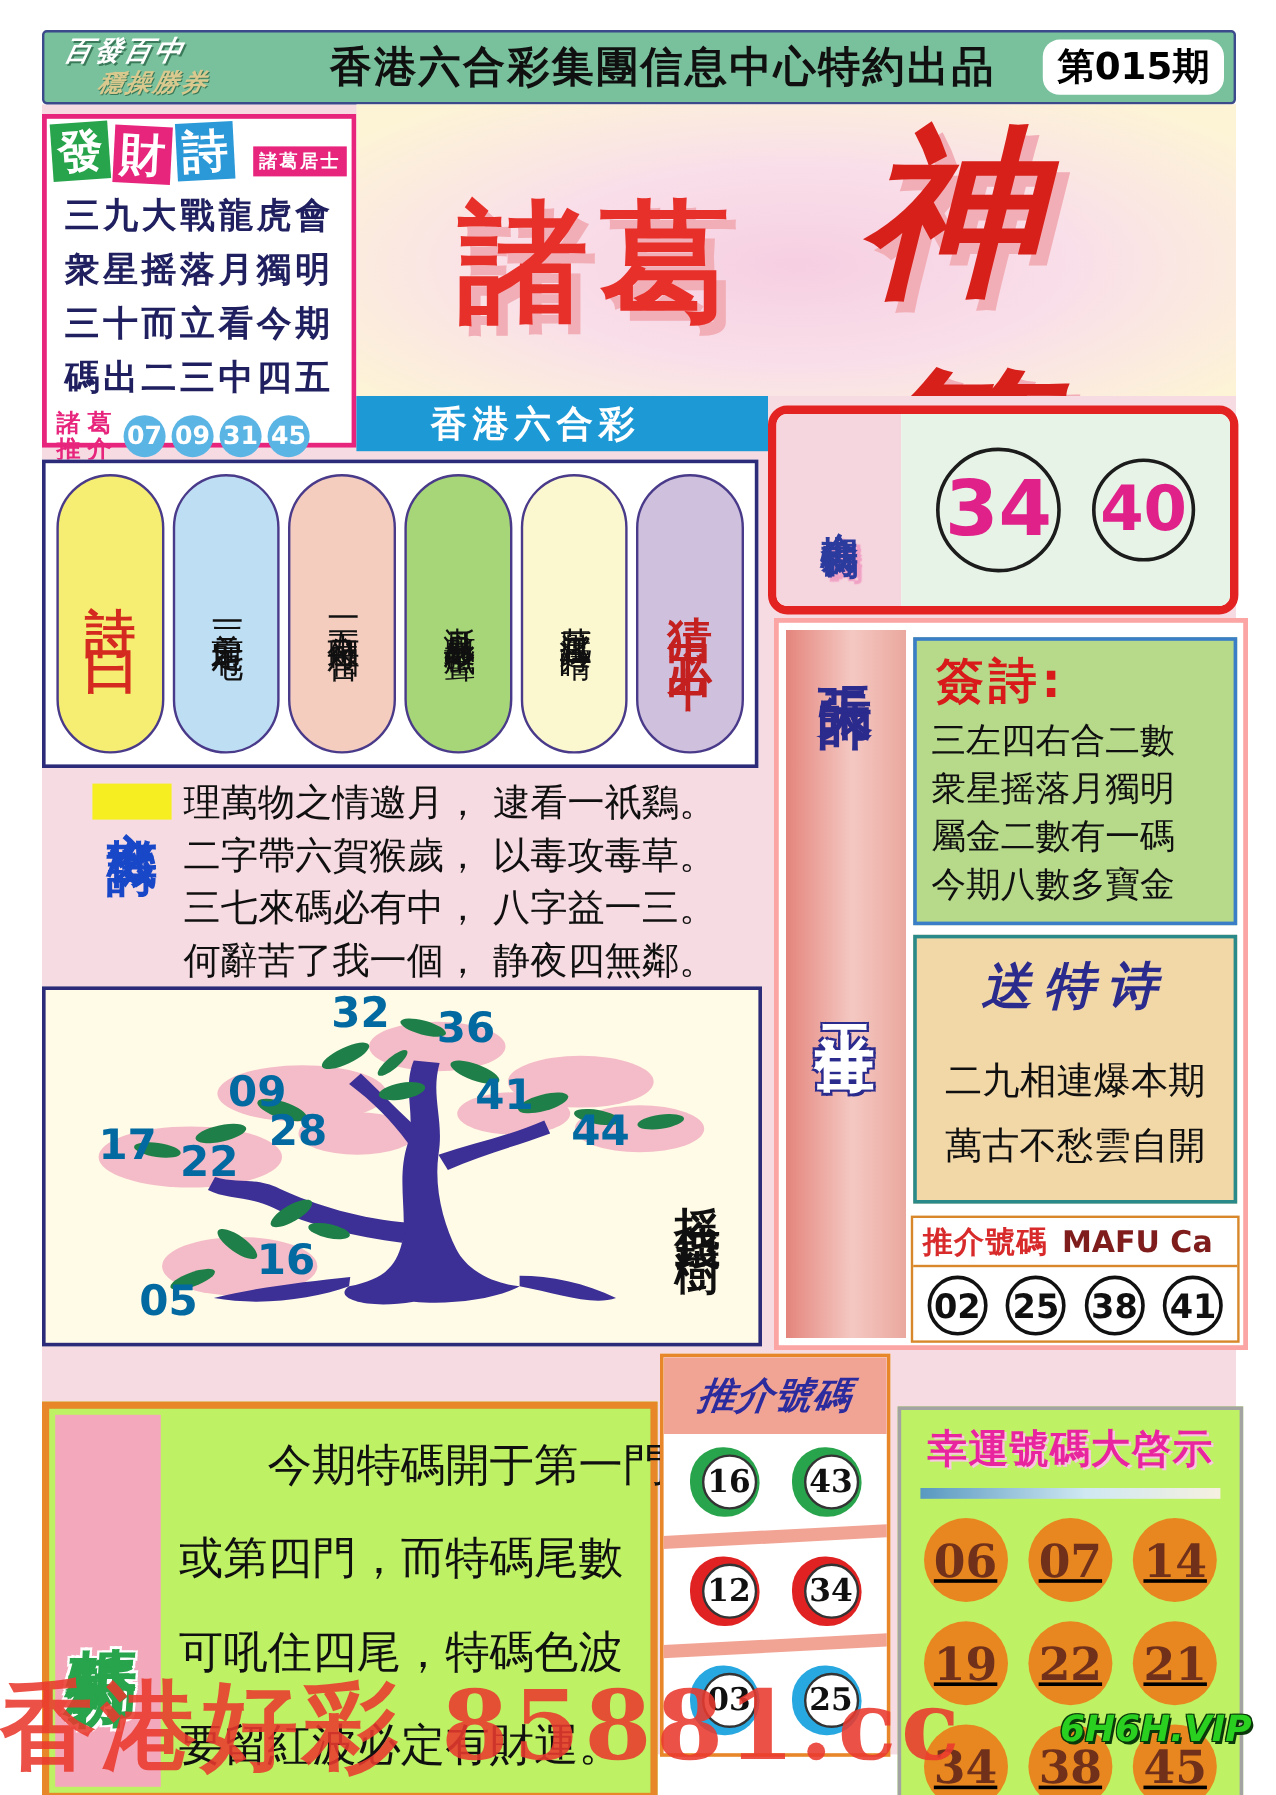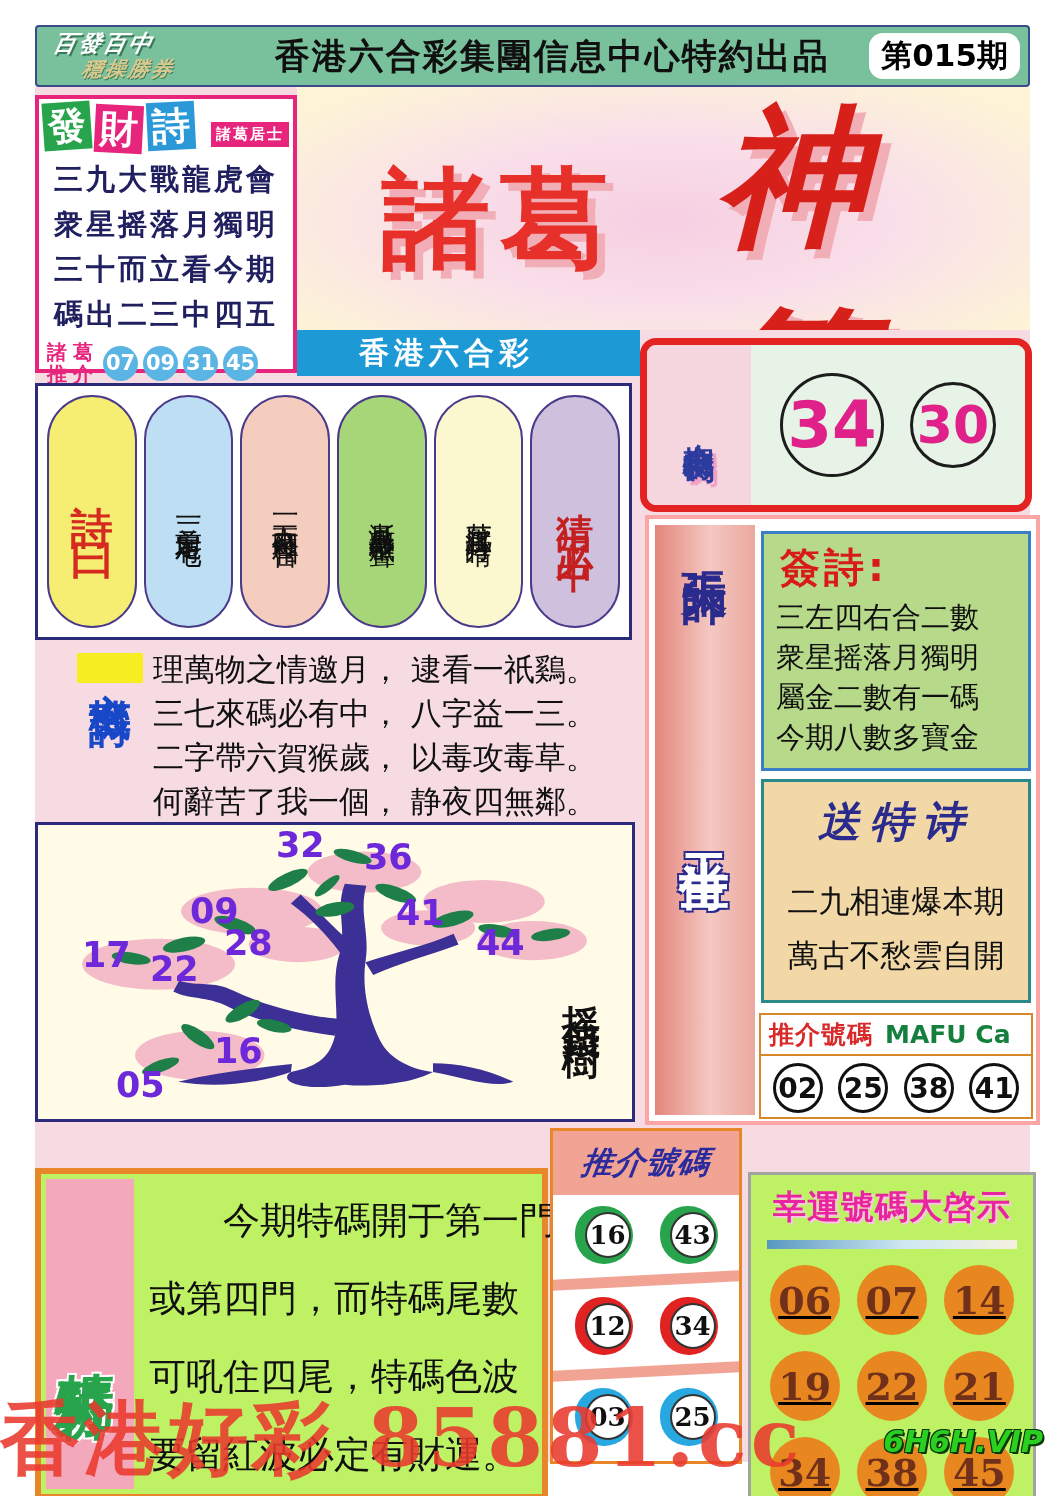--- a/index.html
+++ b/index.html
@@ -59,42 +59,42 @@
 
   
   .xuanji { position:absolute; left:35px; top:645px; width:602px; height:177px; }
   .xuanji-label { position:absolute; left:42px; top:8px; background:#f6ee20; padding:6px 5px; }
   .xuanji-label-text { writing-mode:vertical-rl; text-orientation:upright; color:#1848c8; font-size:42px; font-weight:900; letter-spacing:6px; }
   .xuanji-lines { position:absolute; left:118px; top:2px; font-size:31px; color:#101010; line-height:44px; white-space:nowrap; }
 
   
   .tree-box { position:absolute; left:35px; top:822px; width:600px; height:300px; background:#fffbe6; border:3px solid #2b2b7a; }
   .tree-svg { position:absolute; inset:0; width:100%; height:100%; }
-  .tree-num { position:absolute; font-size:35px; font-weight:900; color:#6d28d9; }
+  .tree-num { position:absolute; font-size:35px; font-weight:900; color:#0369a1; }
   .tn-0{left:238px;top:0px;} .tn-1{left:326px;top:12px;} .tn-2{left:152px;top:66px;} .tn-3{left:186px;top:98px;}
   .tn-4{left:358px;top:68px;} .tn-5{left:438px;top:98px;} .tn-6{left:44px;top:110px;} .tn-7{left:112px;top:124px;}
   .tn-8{left:176px;top:206px;} .tn-9{left:78px;top:240px;}
   .tree-label { position:absolute; right:26px; top:150px; writing-mode:vertical-rl; text-orientation:upright; font-size:38px; font-weight:900; font-family:"DejaVu Serif", serif; color:#101010; letter-spacing:18px; }
 
   
   .zodiac-panel { position:absolute; left:645px; top:515px; width:395px; height:610px; background:#fff; border:4px solid #fca5a5; }
   .zodiac-banner { position:absolute; left:6px; top:6px; bottom:6px; width:100px; background:linear-gradient(90deg,#e4857c 0%, #f4c8c2 55%, #eaa89e 100%); display:flex; flex-direction:column; align-items:center; justify-content:space-between; padding:10px 0; }
   .zb { writing-mode:vertical-rl; text-orientation:upright; font-weight:900; }
   .zb-1, .zb-3 { color:#2b2b8e; font-size:46px; letter-spacing:4px; }
   .zb-2 { color:#fff; font-size:50px; letter-spacing:2px; text-shadow:2px 2px 0 #2b2b8e, -2px -2px 0 #2b2b8e, 2px -2px 0 #2b2b8e, -2px 2px 0 #2b2b8e; }
   .qian-box { position:absolute; left:112px; top:12px; width:270px; height:240px; background:#b6d98a; border:3px solid #3a7ec8; }
   .qian-title { color:#d81a1a; font-size:40px; font-weight:900; padding:6px 0 2px 16px; letter-spacing:4px; }
   .qian-lines { font-size:29px; line-height:40px; padding-left:12px; color:#101010; font-family:"DejaVu Serif", serif; white-space:nowrap; }
   .songte-box { position:absolute; left:112px; top:260px; width:270px; height:224px; background:#f2d8a6; border:3px solid #2a8a8a; }
   .songte-title { text-align:center; color:#2b2b8e; font-size:42px; font-weight:bold; font-style:italic; font-family:"DejaVu Serif", serif; padding-top:12px; letter-spacing:10px; }
   .songte-lines { font-size:31px; text-align:center; line-height:54px; margin-top:24px; color:#101010; }
   .mafu-box { position:absolute; left:110px; top:494px; width:274px; height:106px; border:2px solid #d8882a; background:#fff; }
   .mafu-head { display:flex; gap:12px; padding:3px 8px; border-bottom:2px solid #d8882a; font-size:25px; font-weight:900; align-items:center; }
   .mafu-label { color:#d82a2a; letter-spacing:1px; }
-  .mafu-tag { color:#15803d; }
+  .mafu-tag { color:#7f1d1d; }
   .mafu-nums { display:flex; justify-content:space-around; align-items:center; height:64px; padding:0 4px; }
   .mafu-c { width:50px; height:50px; border:3px solid #111; border-radius:50%; display:flex; align-items:center; justify-content:center; font-size:28px; font-weight:bold; color:#101010; }
 
   
   .analysis-box { position:absolute; left:35px; top:1128px; width:513px; height:332px; background:#bef264; border:6px solid #e8872a;margin-top:40px; }
   .analysis-strip { position:absolute; left:5px; top:5px; bottom:5px; width:88px; background:#f4a8bc; display:flex; align-items:center; justify-content:center; }
   .analysis-label { writing-mode:vertical-rl; text-orientation:upright; font-size:58px; font-weight:900; color:#28a44c; letter-spacing:4px; transform:skewX(-4deg);
     text-shadow:2px 2px 0 #fff, -2px -2px 0 #fff, 2px -2px 0 #fff, -2px 2px 0 #fff; }
   .analysis-lines { position:absolute; left:108px; top:8px; font-size:37px; line-height:78px; color:#101010; white-space:nowrap; }
   .analysis-lines .ln-0 { text-indent:74px; }
@@ -171,21 +171,21 @@
     <div class="title-shensuan">神算</div>
   </div>
   <div class="subbanner">香港六合彩</div>
 
   <div class="special-box">
     <div class="special-label-wrap">
       <div class="special-label">今期特碼</div>
     </div>
     <div class="special-nums">
       <div class="snum snum-big">34</div>
-      <div class="snum snum-small">30</div>
+      <div class="snum snum-small">40</div>
     </div>
   </div>
 
   <div class="shiyue-box">
     <div class="pill pill-0">
         <div class="pill-text">詩曰</div>
       </div>
     <div class="pill pill-1">
         <div class="pill-text">三一前定尾有七</div>
       </div>
@@ -202,22 +202,22 @@
         <div class="pill-text">猜中必中</div>
       </div>
   </div>
 
   <div class="xuanji">
     <div class="xuanji-label">
       <div class="xuanji-label-text">玄機詩</div>
     </div>
     <div class="xuanji-lines">
       <div>理萬物之情邀月， 逮看一祇鷄。</div>
+      <div>二字帶六賀猴歲， 以毒攻毒草。</div>
       <div>三七來碼必有中， 八字益一三。</div>
-      <div>二字帶六賀猴歲， 以毒攻毒草。</div>
       <div>何辭苦了我一個， 静夜四無鄰。</div>
     </div>
   </div>
 
   <div class="tree-box">
     <svg class="tree-svg" viewBox="0 0 600 300">
       <g fill="#f4bcc8">
         <ellipse cx="215" cy="88" rx="72" ry="24"></ellipse>
         <ellipse cx="330" cy="48" rx="58" ry="21"></ellipse>
         <ellipse cx="452" cy="78" rx="62" ry="22"></ellipse>

